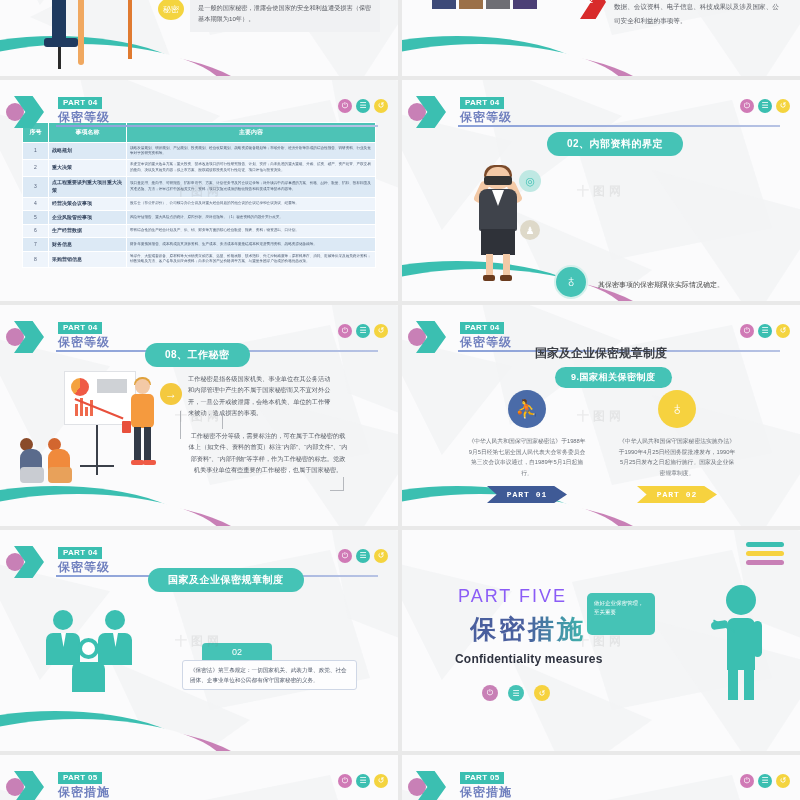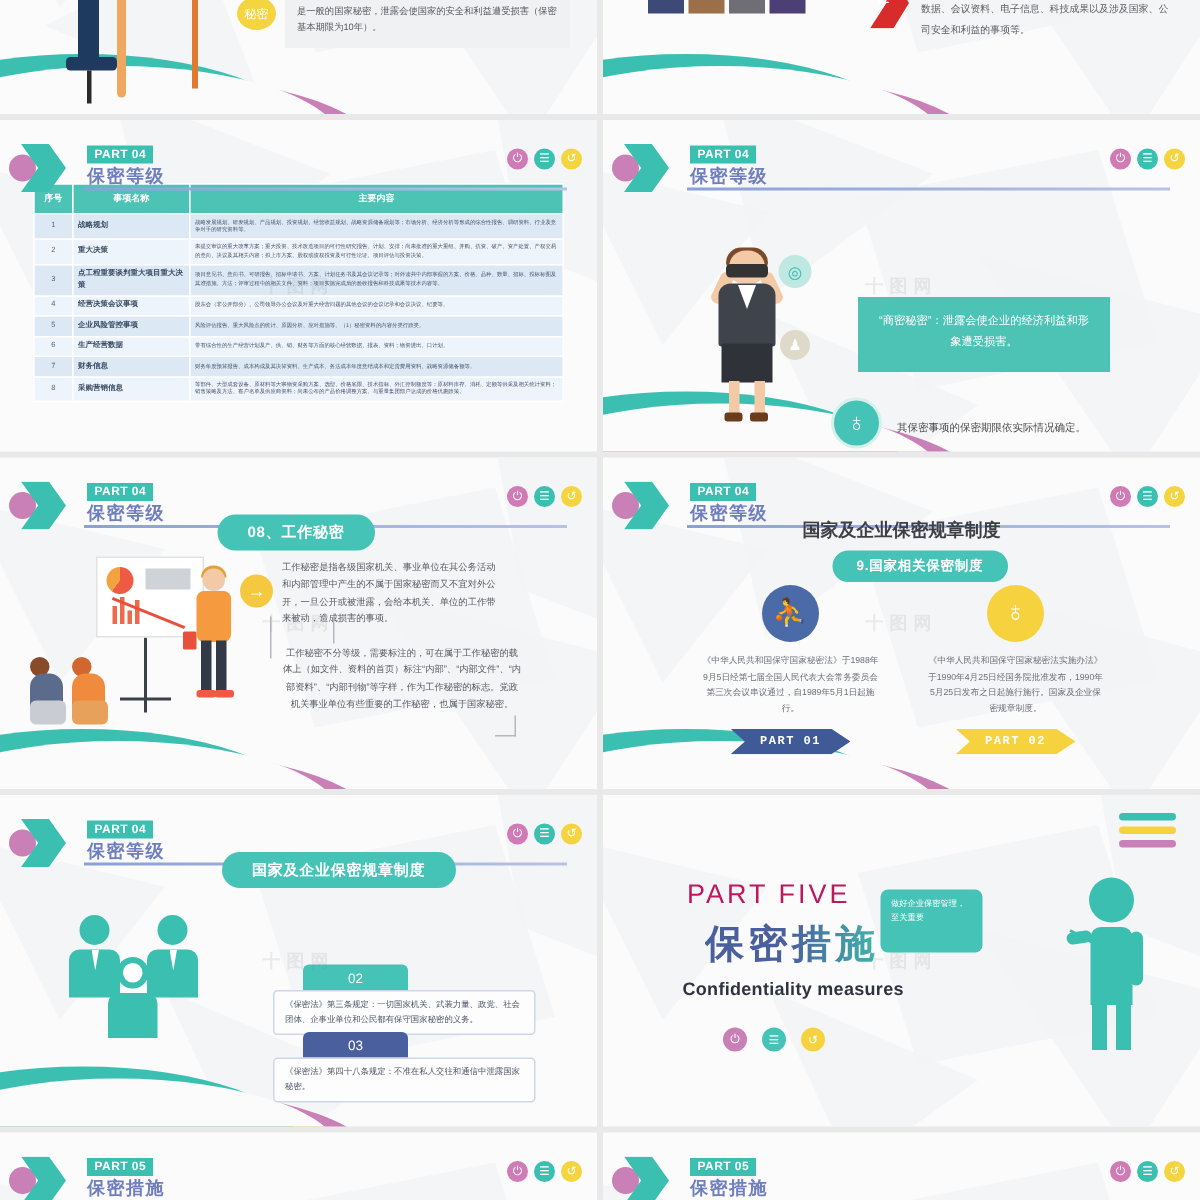--- a/index.html
+++ b/index.html
@@ -253,21 +253,21 @@
   
   .s6-topwave { position:absolute; left:-60px; top:-84px; width:330px; height:120px;
     background:#3bbfb1; border-radius:0 0 60% 55%; z-index:3; }
   .s6-topwave2 { position:absolute; left:-60px; top:-86px; width:310px; height:112px;
     background:#fbfbfc; border-radius:0 0 58% 52%; z-index:3; transform:translate(18px,16px);}
   .s6-bars { position:absolute; right:16px; top:12px; z-index:6; }
   .s6-bars i { display:block; width:38px; height:5px; border-radius:3px; margin-bottom:4px;}
   .s6-bars .b1 { background:#3bbfb1; }
   .s6-bars .b2 { background:#f6d23f; }
   .s6-bars .b3 { background:#c880b6; }
-  .s6-en { position:absolute; left:56px; top:56px; font-size:18px; color:#be185d;
+  .s6-en { position:absolute; left:56px; top:56px; font-size:18px; color:#8b5cf6;
            letter-spacing:2px; z-index:6; }
   .s6-cn { position:absolute; left:68px; top:82px; font-size:26px; font-weight:bold;
            z-index:6; letter-spacing:3px;
            background:linear-gradient(90deg,#4a5f9e 0%,#4a5f9e 48%,#3fb7ae 100%);
            -webkit-background-clip:text; background-clip:text; color:transparent; }
   .s6-sub { position:absolute; left:53px; top:122px; font-size:12px; font-weight:bold;
             color:#2f3340; z-index:6; letter-spacing:.2px;}
   .s6-dots { position:absolute; left:80px; top:155px; display:flex; gap:10px; z-index:6; }
   .s6-dots span { width:16px; height:16px; border-radius:50%; color:#fff; font-size:8px;
     display:flex; align-items:center; justify-content:center; }
@@ -441,39 +441,39 @@
           <div class="hdr-arrow"></div>
           <div class="hdr-part">PART 04</div>
           <div class="hdr-title">保密等级</div>
           <div class="hdr-rule"></div>
           <div class="hdr-icons">
             <span class="ic-pink">⏻</span>
             <span class="ic-teal">☰</span>
             <span class="ic-yell">↺</span>
           </div>
         </div>
+        <div class="pill s2-pill">02、内部资料的界定</div>
 
         <div class="lady">
           <div class="arm l"></div>
             <div class="arm r"></div>
           <div class="hair"></div>
             <div class="head"></div>
             <div class="bino"></div>
           <div class="body"></div>
             <div class="shirt"></div>
             <div class="skirt"></div>
           <div class="leg l"></div>
             <div class="leg r"></div>
           <div class="shoe l"></div>
             <div class="shoe r"></div>
         </div>
         <div class="s2-bub" style="color:#3bbfb1;font-size:11px">◎</div>
         <div class="s2-bub2" style="color:#fff;font-size:10px">♟</div>
 
-        <div class="s2-box">“商密秘密”：泄露会使企业的经济利益和形象遭受损害。</div>
         <div class="s2-circ" style="color:#fff;font-size:17px">♁</div>
         <div class="s2-note">其保密事项的保密期限依实际情况确定。</div>
 
         <div class="waves">
           <b class="w-pink"></b>
             <b class="w-yell"></b>
             <b class="w-teal"></b>
             <b class="w-wht"></b>
         </div>
         <div class="watermark wm-small">十图网</div>
@@ -626,24 +626,20 @@
             <span class="pp pp-b2"></span>
             <span class="pp pp-v2"></span>
           <span class="pp pp-h3"></span>
             <span class="pp pp-b3"></span>
         </div>
 
         <div class="s5-item s5-i2">
           <div class="s5-tab t-teal">02</div>
           <div class="s5-body">《保密法》第三条规定：一切国家机关、武装力量、政党、社会团体、企事业单位和公民都有保守国家秘密的义务。</div>
         </div>
-        <div class="s5-item s5-i3">
-          <div class="s5-tab t-blue">03</div>
-          <div class="s5-body">《保密法》第四十八条规定：不准在私人交往和通信中泄露国家秘密。</div>
-        </div>
 
         <div class="waves">
           <b class="w-pink"></b>
             <b class="w-yell"></b>
             <b class="w-teal"></b>
             <b class="w-wht"></b>
         </div>
         <div class="watermark wm-small">十图网</div>
       </div>
 

